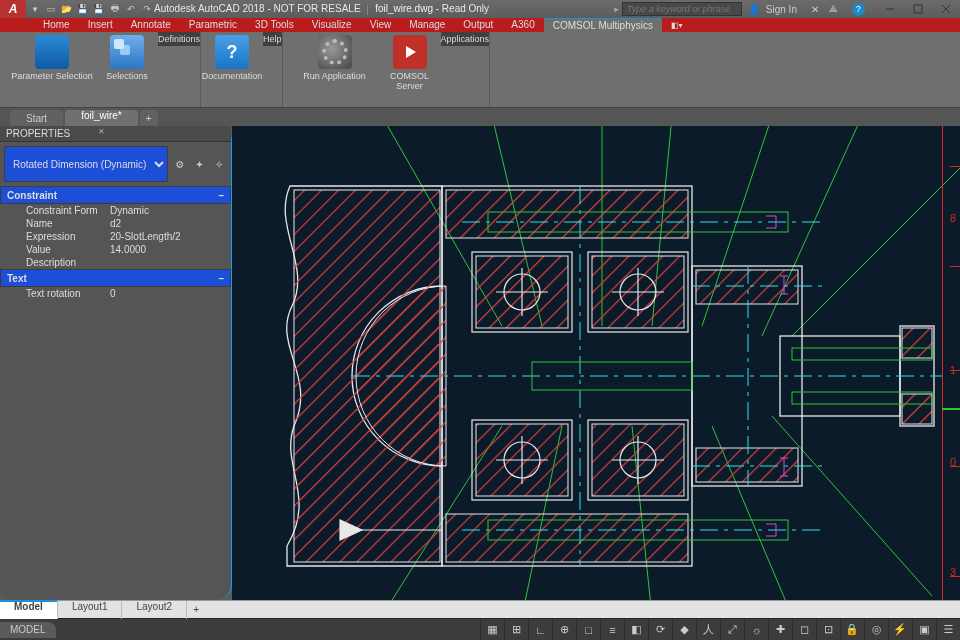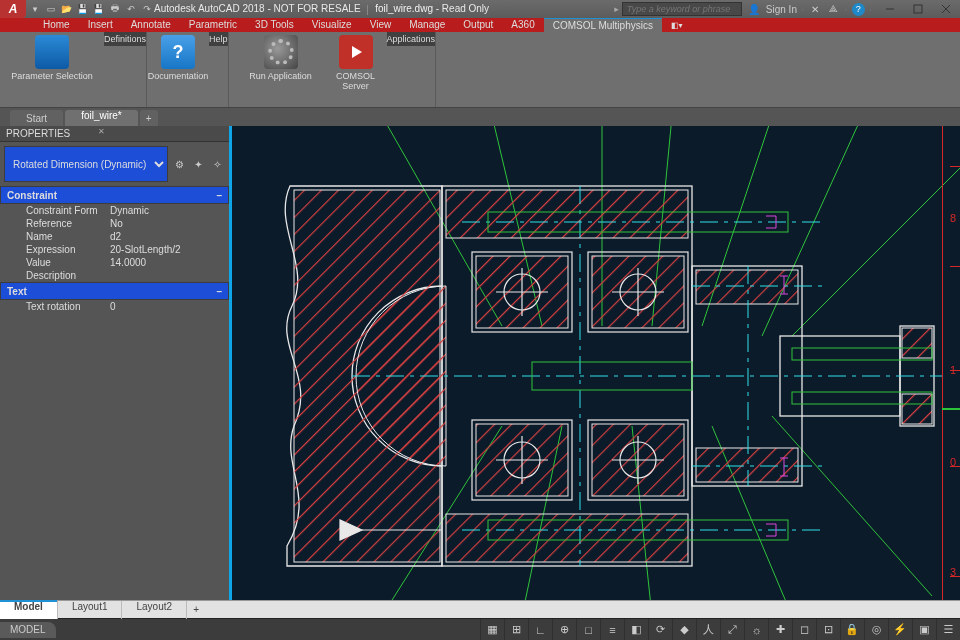--- a/index.html
+++ b/index.html
@@ -50,21 +50,21 @@
 .filetabs { height: 18px; background: #555; display: flex; align-items: flex-end; padding-left: 10px; font-size: 10px; }
 .filetab { height: 16px; padding: 0 16px; background: #616161; color: #ccc; border-radius: 3px 3px 0 0; margin-right: 2px; display:flex; align-items:center; gap:6px; cursor: pointer; position:relative;}
 .filetab.active { background: #707070; color: #fff; flex-direction: column; }
 .filetab .close-x { font-size:8px; color:#aaa; }
 .filetab-add { width:18px; height:16px; background:#616161; border-radius:3px 3px 0 0; color:#ccc; display:flex; align-items:center; justify-content:center; cursor:pointer;}
 
 
 .workspace { flex: 1; display: flex; min-height: 0; }
 
 
-.props { width: 232px; background: #555; color: #ddd; display: flex; flex-direction: column; font-size: 10px; border-right: 3px solid #0ea5e9; }
+.props { width: 232px; background: #555; color: #ddd; display: flex; flex-direction: column; font-size: 10px; border-right: 1px solid #0ea5e9; border-radius: 15px; }
 .props-header { height: 16px; background: #4a4a4a; padding: 0 6px; line-height: 16px; font-size: 10px; border-bottom:1px solid #333;}
 .props-toolbar { display: flex; align-items: center; padding: 4px; gap: 4px; }
 .props-select { flex: 1; height: 36px; background: #1d4ed8; border: 1px solid #3c3c3c; color: #ddd; font-size: 10px; padding: 5px 4px; }
 .props-toolbtn { width: 16px; height: 16px; display:flex; align-items:center; justify-content:center; color:#ccc; cursor:pointer; font-size:10px;}
 .props-section-hdr { height: 18px; background: #1d4ed8; border:1px solid #3c3c3c; padding: 0 6px; display:flex; align-items:center; justify-content: space-between; font-weight: bold; font-size:10px;}
 .props-row { display: flex; padding: 1px 0; }
 .props-row .label { width: 110px; padding-left: 26px; color: #ddd; }
 .props-row .value { flex: 1; color: #ddd; }
 
 
@@ -156,20 +156,24 @@
       <div class="menutab"><span style="font-size:8px">◧▾</span></div>
     </div>
 
   <div class="ribbon" id="ribbon">
       <div class="ribbon-group">
         <div class="ribbon-group-body">
           <div class="ribbon-btn wide">
             <div class="ribbon-icon ic-param"></div>
             <div>Parameter Selection</div>
           </div>
+          <div class="ribbon-btn">
+            <div class="ribbon-icon ic-sel"></div>
+            <div>Selections</div>
+          </div>
         </div>
         <div class="ribbon-group-label">Definitions</div>
       </div>
       <div class="ribbon-group">
         <div class="ribbon-group-body">
           <div class="ribbon-btn">
             <div class="ribbon-icon ic-doc"></div>
             <div>Documentation</div>
           </div>
         </div>
@@ -214,24 +218,20 @@
         <div class="props-toolbtn">✧</div>
       </div>
       <div id="props-sections">
           <div class="props-section-hdr">
             <span>Constraint</span>
             <span>–</span>
           </div>
           <div class="props-row">
             <div class="label">Constraint Form</div>
             <div class="value">Dynamic</div>
-          </div>
-          <div class="props-row">
-            <div class="label">Reference</div>
-            <div class="value">No</div>
           </div>
           <div class="props-row">
             <div class="label">Name</div>
             <div class="value">d2</div>
           </div>
           <div class="props-row">
             <div class="label">Expression</div>
             <div class="value">20-SlotLength/2</div>
           </div>
           <div class="props-row">

